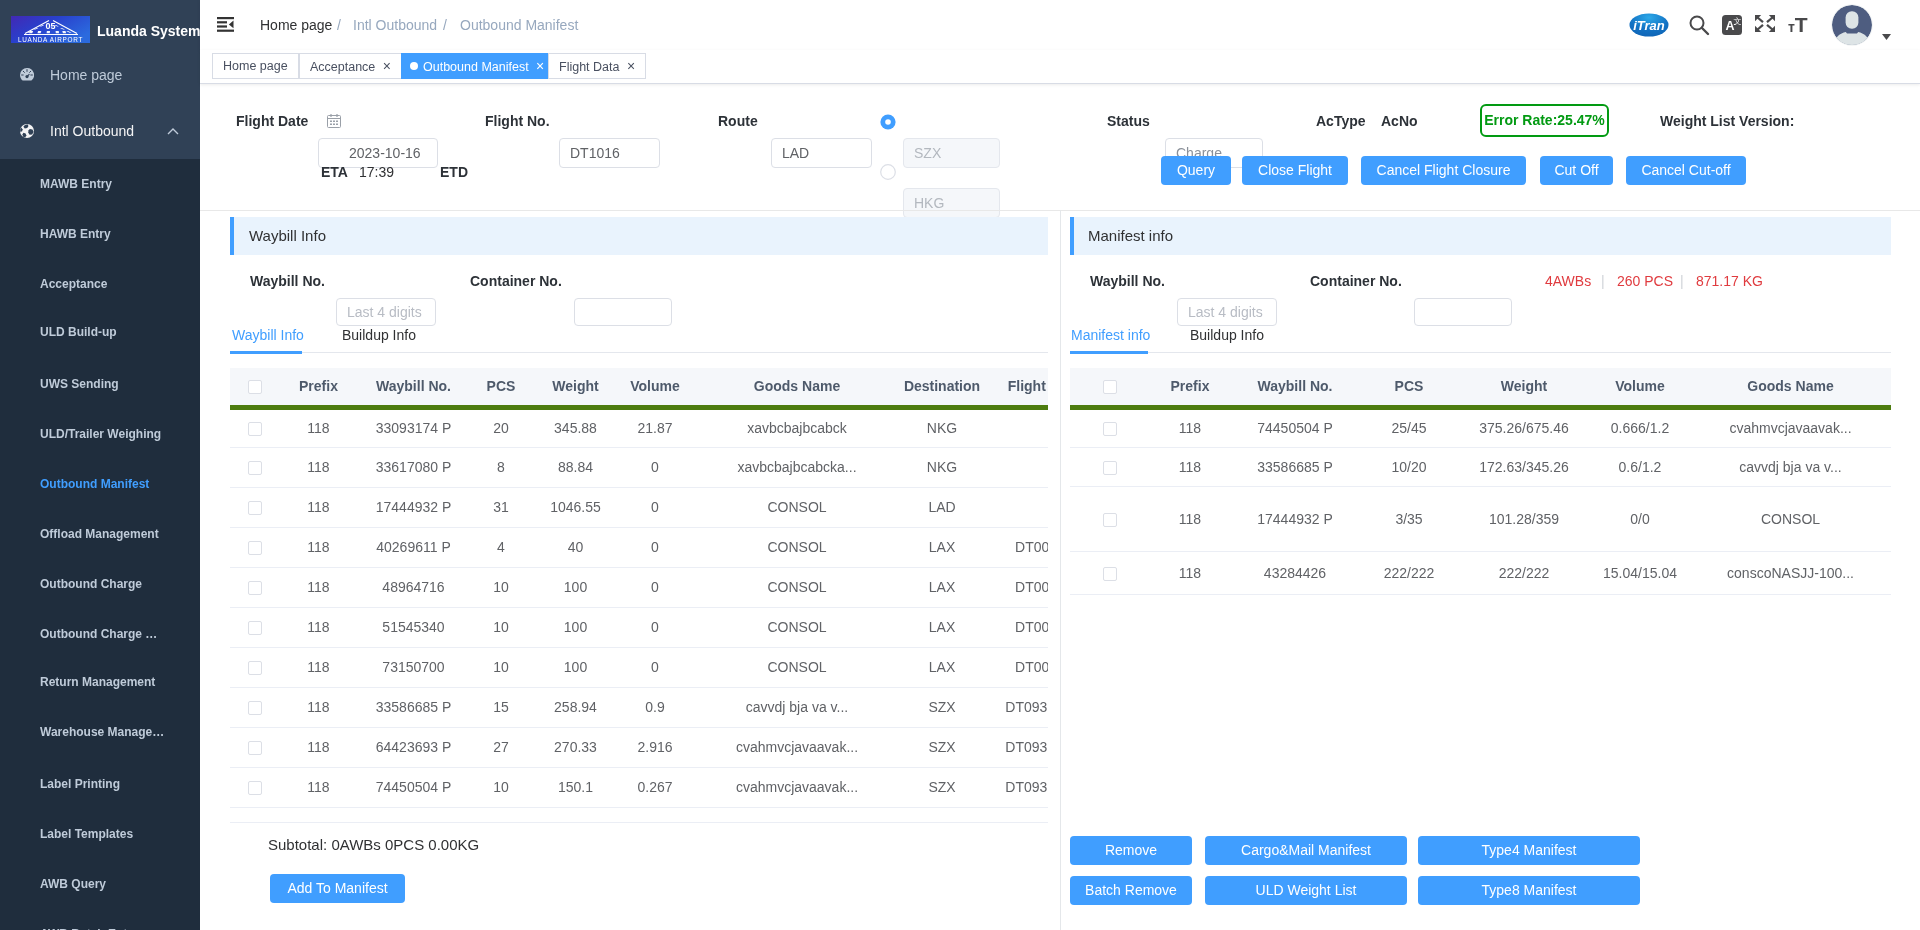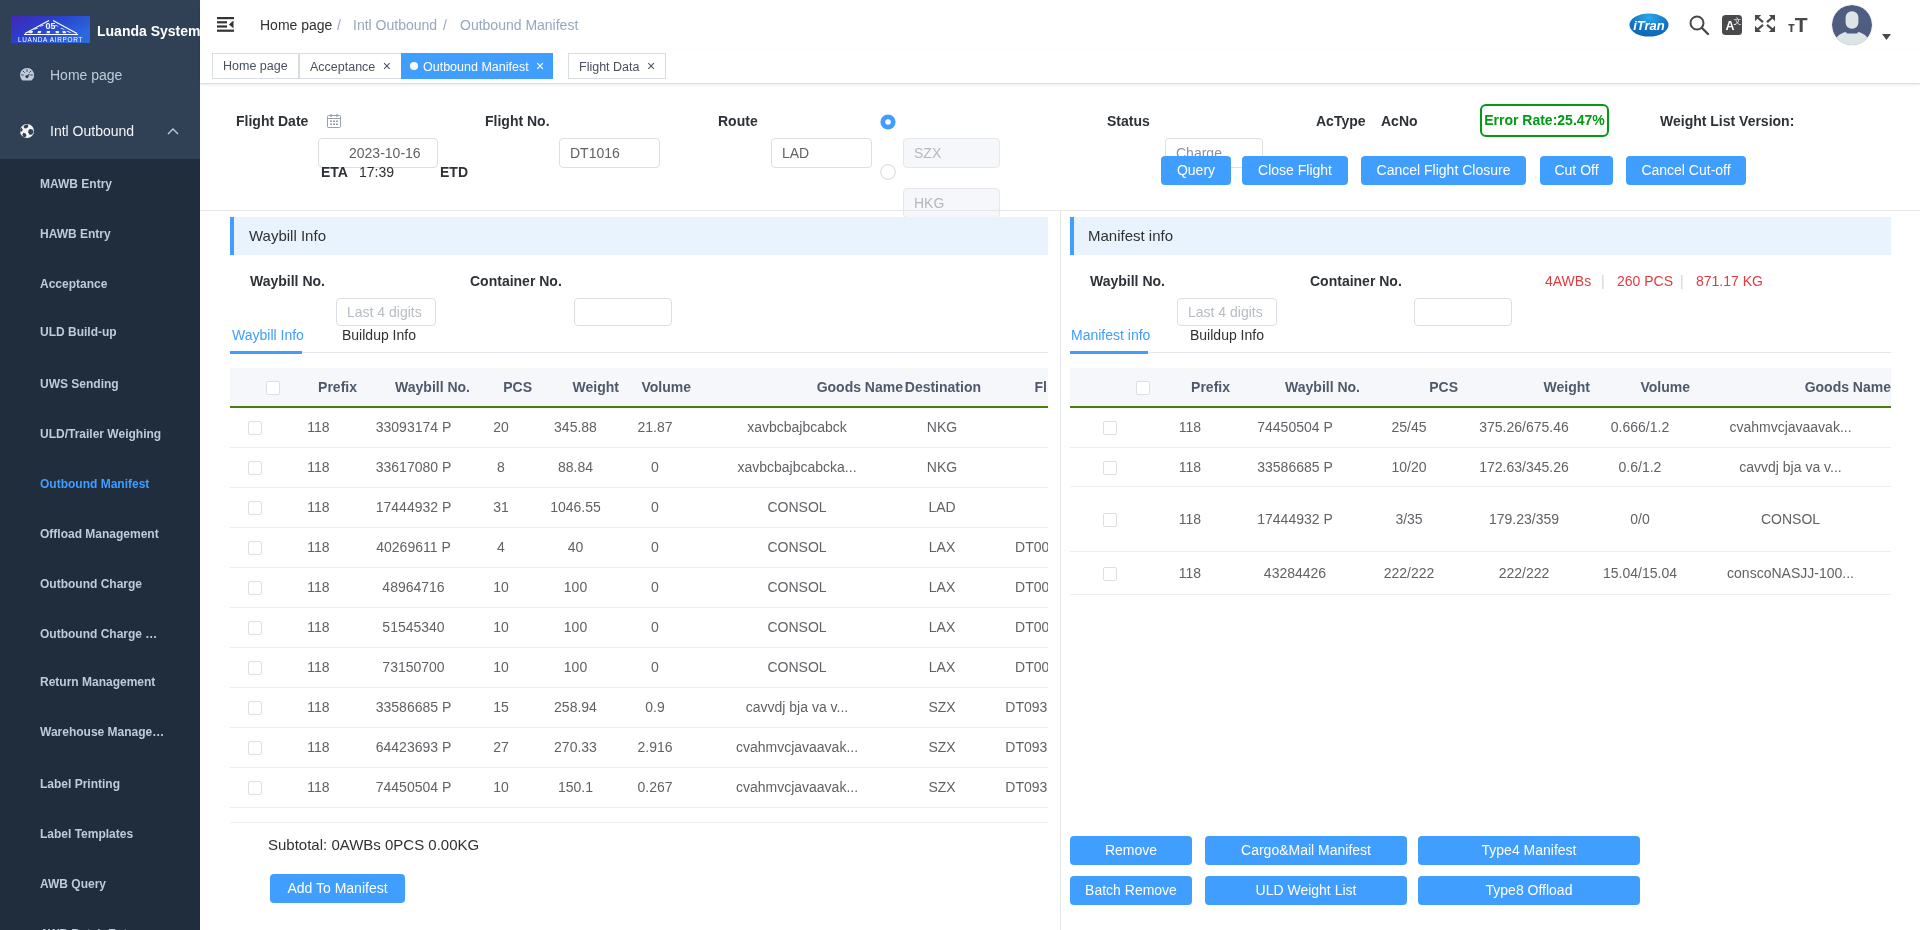--- a/index.html
+++ b/index.html
@@ -53,22 +53,22 @@
 .pheader { position:absolute; height:38px; background:#e9f3fd; }
 .pbar { position:absolute; width:4px; height:38px; background:#409EFF; }
 .tabtxt { position:absolute; font-size:14px; }
 .tabtxt.on { color:#409EFF; }
 .tabtxt.off { color:#303133; }
 .tabline { position:absolute; height:1px; background:#e4e7ed; }
 .tabul { position:absolute; height:2.5px; background:#409EFF; }
 
 
 table { border-collapse:collapse; table-layout:fixed; }
-th { background:#f5f7fa; font-weight:bold; color:#4e5a6b; font-size:14px; text-align:right;
-  border-bottom:2px solid #4d7c0f; }
+th { background:#f5f7fa; font-weight:bold; color:#4e5a6b; font-size:14px; text-align:center;
+  border-bottom:5px solid #4d7c0f; }
 td { color:#606266; font-size:14px; text-align:center; border-bottom:1px solid #ebeef5;
   white-space:nowrap; overflow:hidden; }
 .cb { display:inline-block; width:14px; height:14px; border:1px solid #dcdfe6; border-radius:2px;
   background:#fff; vertical-align:middle; }
 #ltablewrap { position:absolute; left:230px; top:368px; width:818px; height:455px; overflow:hidden;
   border-bottom:1px solid #ebeef5; }
 #rtablewrap { position:absolute; left:1070px; top:368px; width:821px; overflow:hidden; }
 
 .vline { position:absolute; background:#e4e7ea; width:1px; }
 .hline { position:absolute; background:#e8e8e8; height:1px; }
@@ -224,21 +224,21 @@
   </g>
 </svg>
 <svg class="abs" style="left:1882px; top:34px;" width="9" height="6" viewBox="0 0 9 6">
     <path d="M0 0h9L4.5 6z" fill="#4a4a4c"></path>
   </svg>
 
 <div id="tabbar"></div>
 <div class="tag" style="left:212px;">Home page</div>
 <div class="tag" style="left:299px;">Acceptance <span class="x">×</span></div>
 <div class="tag active" style="left:401px;"><span class="dot"></span>Outbound Manifest <span class="x">×</span></div>
-<div class="tag" style="left:568px;">Flight Data <span class="x">×</span></div>
+<div class="tag" style="left:548px;">Flight Data <span class="x">×</span></div>
 
 <div class="flabel" style="left:236px; top:113px;">Flight Date</div>
 <div class="finput" style="left:318px; top:106px; width:120px; padding-left:30px;">2023-10-16</div>
 <svg class="abs" style="left:327px; top:114px;" width="14" height="14" viewBox="0 0 14 14">
   <rect x="0.5" y="1.5" width="13" height="12" rx="1" fill="none" stroke="#9aa0a8" stroke-width="1"></rect>
   <line x1="0.5" y1="4.5" x2="13.5" y2="4.5" stroke="#9aa0a8" stroke-width="1"></line>
   <line x1="4" y1="0" x2="4" y2="3" stroke="#9aa0a8" stroke-width="1.2"></line>
   <line x1="10" y1="0" x2="10" y2="3" stroke="#9aa0a8" stroke-width="1.2"></line>
   <g fill="#9aa0a8">
       <rect x="3" y="6.5" width="2" height="1.5"></rect>
@@ -494,21 +494,21 @@
           <td>10/20</td>
           <td>172.63/345.26</td>
           <td>0.6/1.2</td>
           <td>cavvdj bja va v...</td>
         </tr>
     <tr style="height:65px;">
           <td><span class="cb"></span></td>
           <td>118</td>
           <td>17444932 P</td>
           <td>3/35</td>
-          <td>179.23/359</td>
+          <td>101.28/359</td>
           <td>0/0</td>
           <td>CONSOL</td>
         </tr>
     <tr style="height:43px;">
           <td><span class="cb"></span></td>
           <td>118</td>
           <td>43284426</td>
           <td>222/222</td>
           <td>222/222</td>
           <td>15.04/15.04</td>
@@ -516,13 +516,13 @@
         </tr>
   </tbody>
     </table>
 </div>
 
 <div class="btn" style="left:1070px; top:836px; width:122px; height:29px; line-height:29px;">Remove</div>
 <div class="btn" style="left:1205px; top:836px; width:202px; height:29px; line-height:29px;">Cargo&amp;Mail Manifest</div>
 <div class="btn" style="left:1418px; top:836px; width:222px; height:29px; line-height:29px;">Type4 Manifest</div>
 <div class="btn" style="left:1070px; top:876px; width:122px; height:29px; line-height:29px;">Batch Remove</div>
 <div class="btn" style="left:1205px; top:876px; width:202px; height:29px; line-height:29px;">ULD Weight List</div>
-<div class="btn" style="left:1418px; top:876px; width:222px; height:29px; line-height:29px;">Type8 Offload</div>
+<div class="btn" style="left:1418px; top:876px; width:222px; height:29px; line-height:29px;">Type8 Manifest</div>
 
 </body></html>

